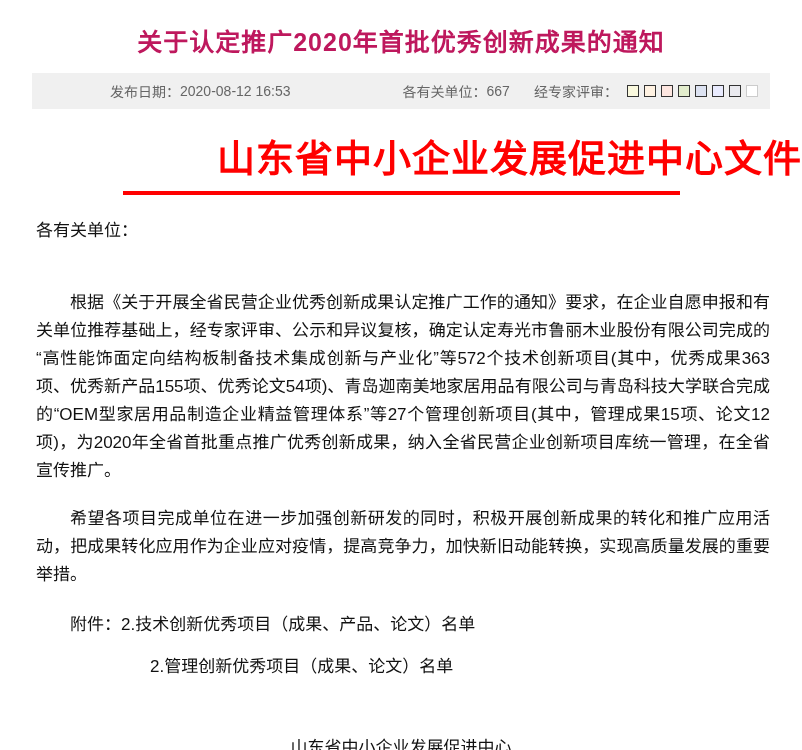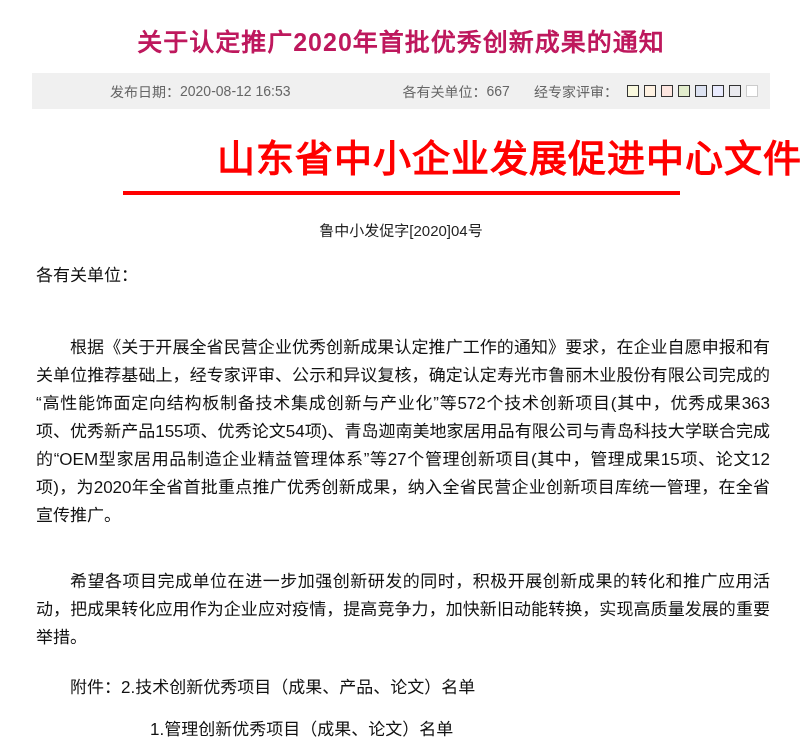--- a/index.html
+++ b/index.html
@@ -66,21 +66,21 @@
   
   .doc-body {
     margin:22px 32px 0 36px;
     font-size:17px;
     line-height:28px;
     color:#111111;
     text-align:justify;
   }
   .salutation { text-indent:0; }
   .para { text-indent:2em;margin-top:44px; }
-  .para-2 { margin-top:38px; }
+  .para-2 { margin-top:20px; }
   .attachment-line-1 { margin-top:22px; padding-left:2em; text-align:left; }
   .attachment-line-2 { margin-top:14px; padding-left:114px; text-align:left; }
 
   .signature {
     margin-top:52px;
     text-align:center;
     font-size:17px;
     color:#111111;
   }
 </style>
@@ -112,32 +112,31 @@
           <span class="swatch" style="background-color: rgb(234, 234, 239); border-color: rgb(51, 51, 51);"></span>
           <span class="swatch" style="background-color: rgb(255, 255, 255); border-color: rgb(204, 204, 204);"></span>
         </span>
     </div>
   </div>
 
   <div class="org-header">山东省中小企业发展促进中心文件</div>
 
   <div class="red-divider"></div>
 
-  <div class="doc-number">鲁中小发促字[2020]04号</div>
 
   <div class="doc-body">
     <p class="salutation">各有关单位：</p>
 
     <p class="para para-1">根据《关于开展全省民营企业优秀创新成果认定推广工作的通知》要求，在企业自愿申报和有关单位推荐基础上，经专家评审、公示和异议复核，确定认定寿光市鲁丽木业股份有限公司完成的“高性能饰面定向结构板制备技术集成创新与产业化”等572个技术创新项目(其中，优秀成果363项、优秀新产品155项、优秀论文54项)、青岛迦南美地家居用品有限公司与青岛科技大学联合完成的“OEM型家居用品制造企业精益管理体系”等27个管理创新项目(其中，管理成果15项、论文12项)，为2020年全省首批重点推广优秀创新成果，纳入全省民营企业创新项目库统一管理，在全省宣传推广。</p>
 
     <p class="para para-2">希望各项目完成单位在进一步加强创新研发的同时，积极开展创新成果的转化和推广应用活动，把成果转化应用作为企业应对疫情，提高竞争力，加快新旧动能转换，实现高质量发展的重要举措。</p>
 
     <p class="attachment-line-1">
       <span>附件：</span><span>2.技术创新优秀项目（成果、产品、论文）名单</span>
     </p>
     <p class="attachment-line-2">
-      <span>1.管理创新优秀项目（成果、论文）名单</span>
+      <span>2.管理创新优秀项目（成果、论文）名单</span>
     </p>
   </div>
 
   <div class="signature">山东省中小企业发展促进中心</div>
 
 </div>
 
 </body></html>

